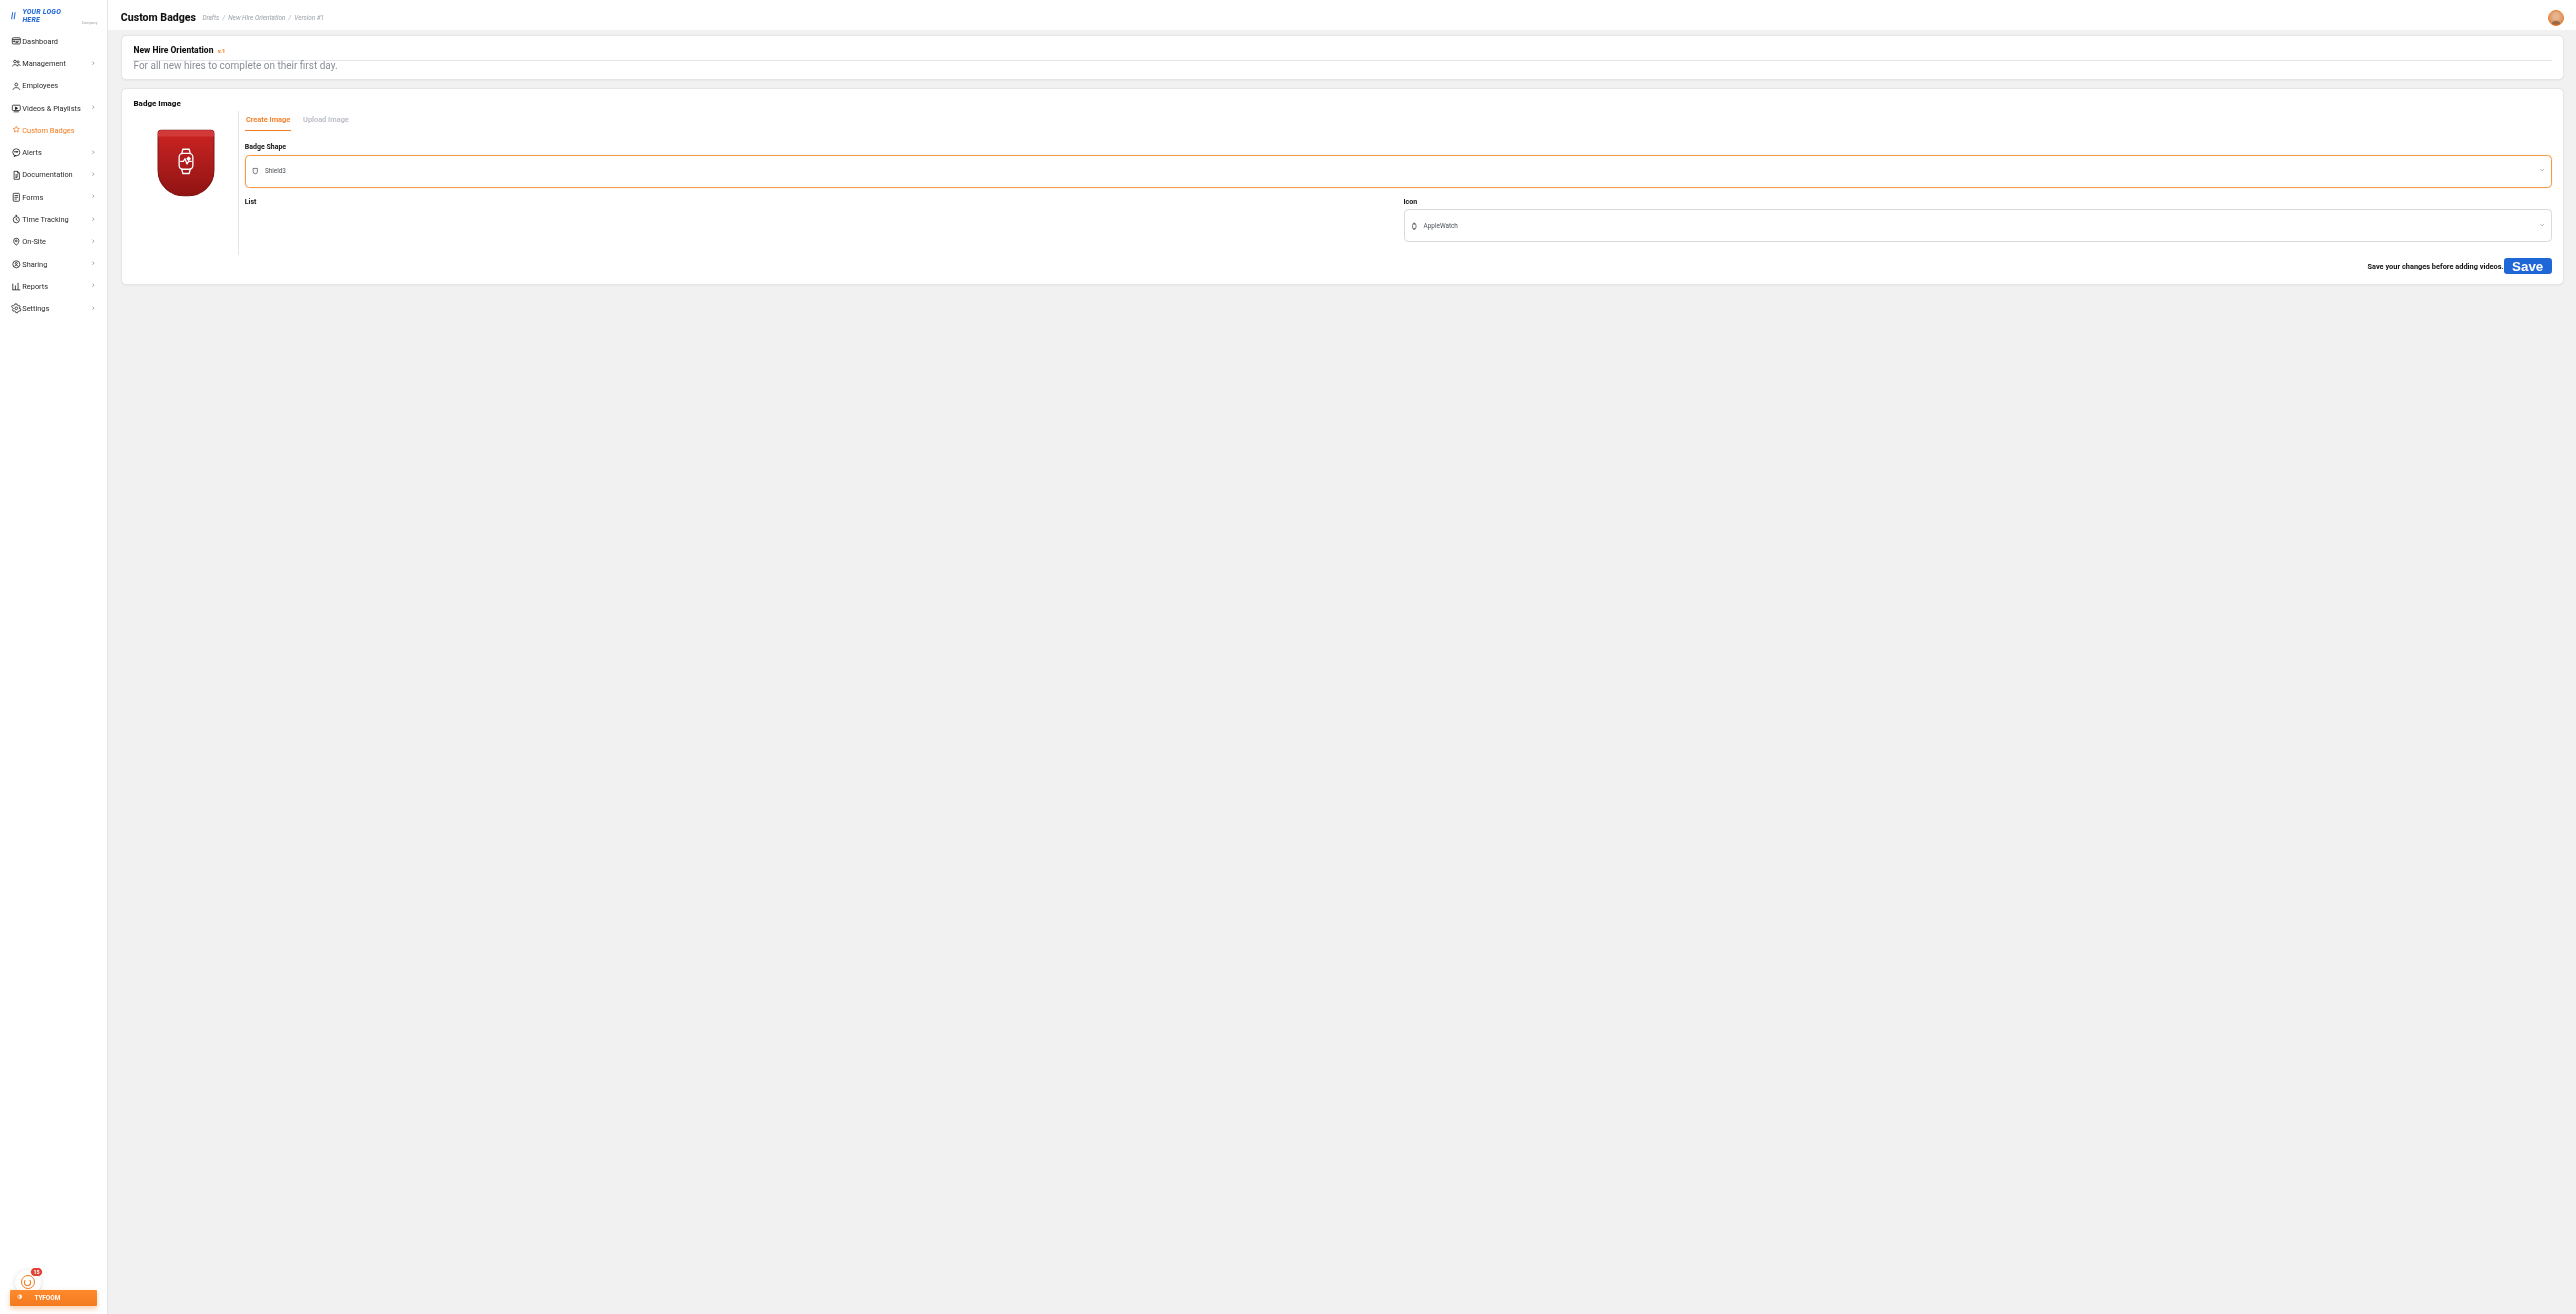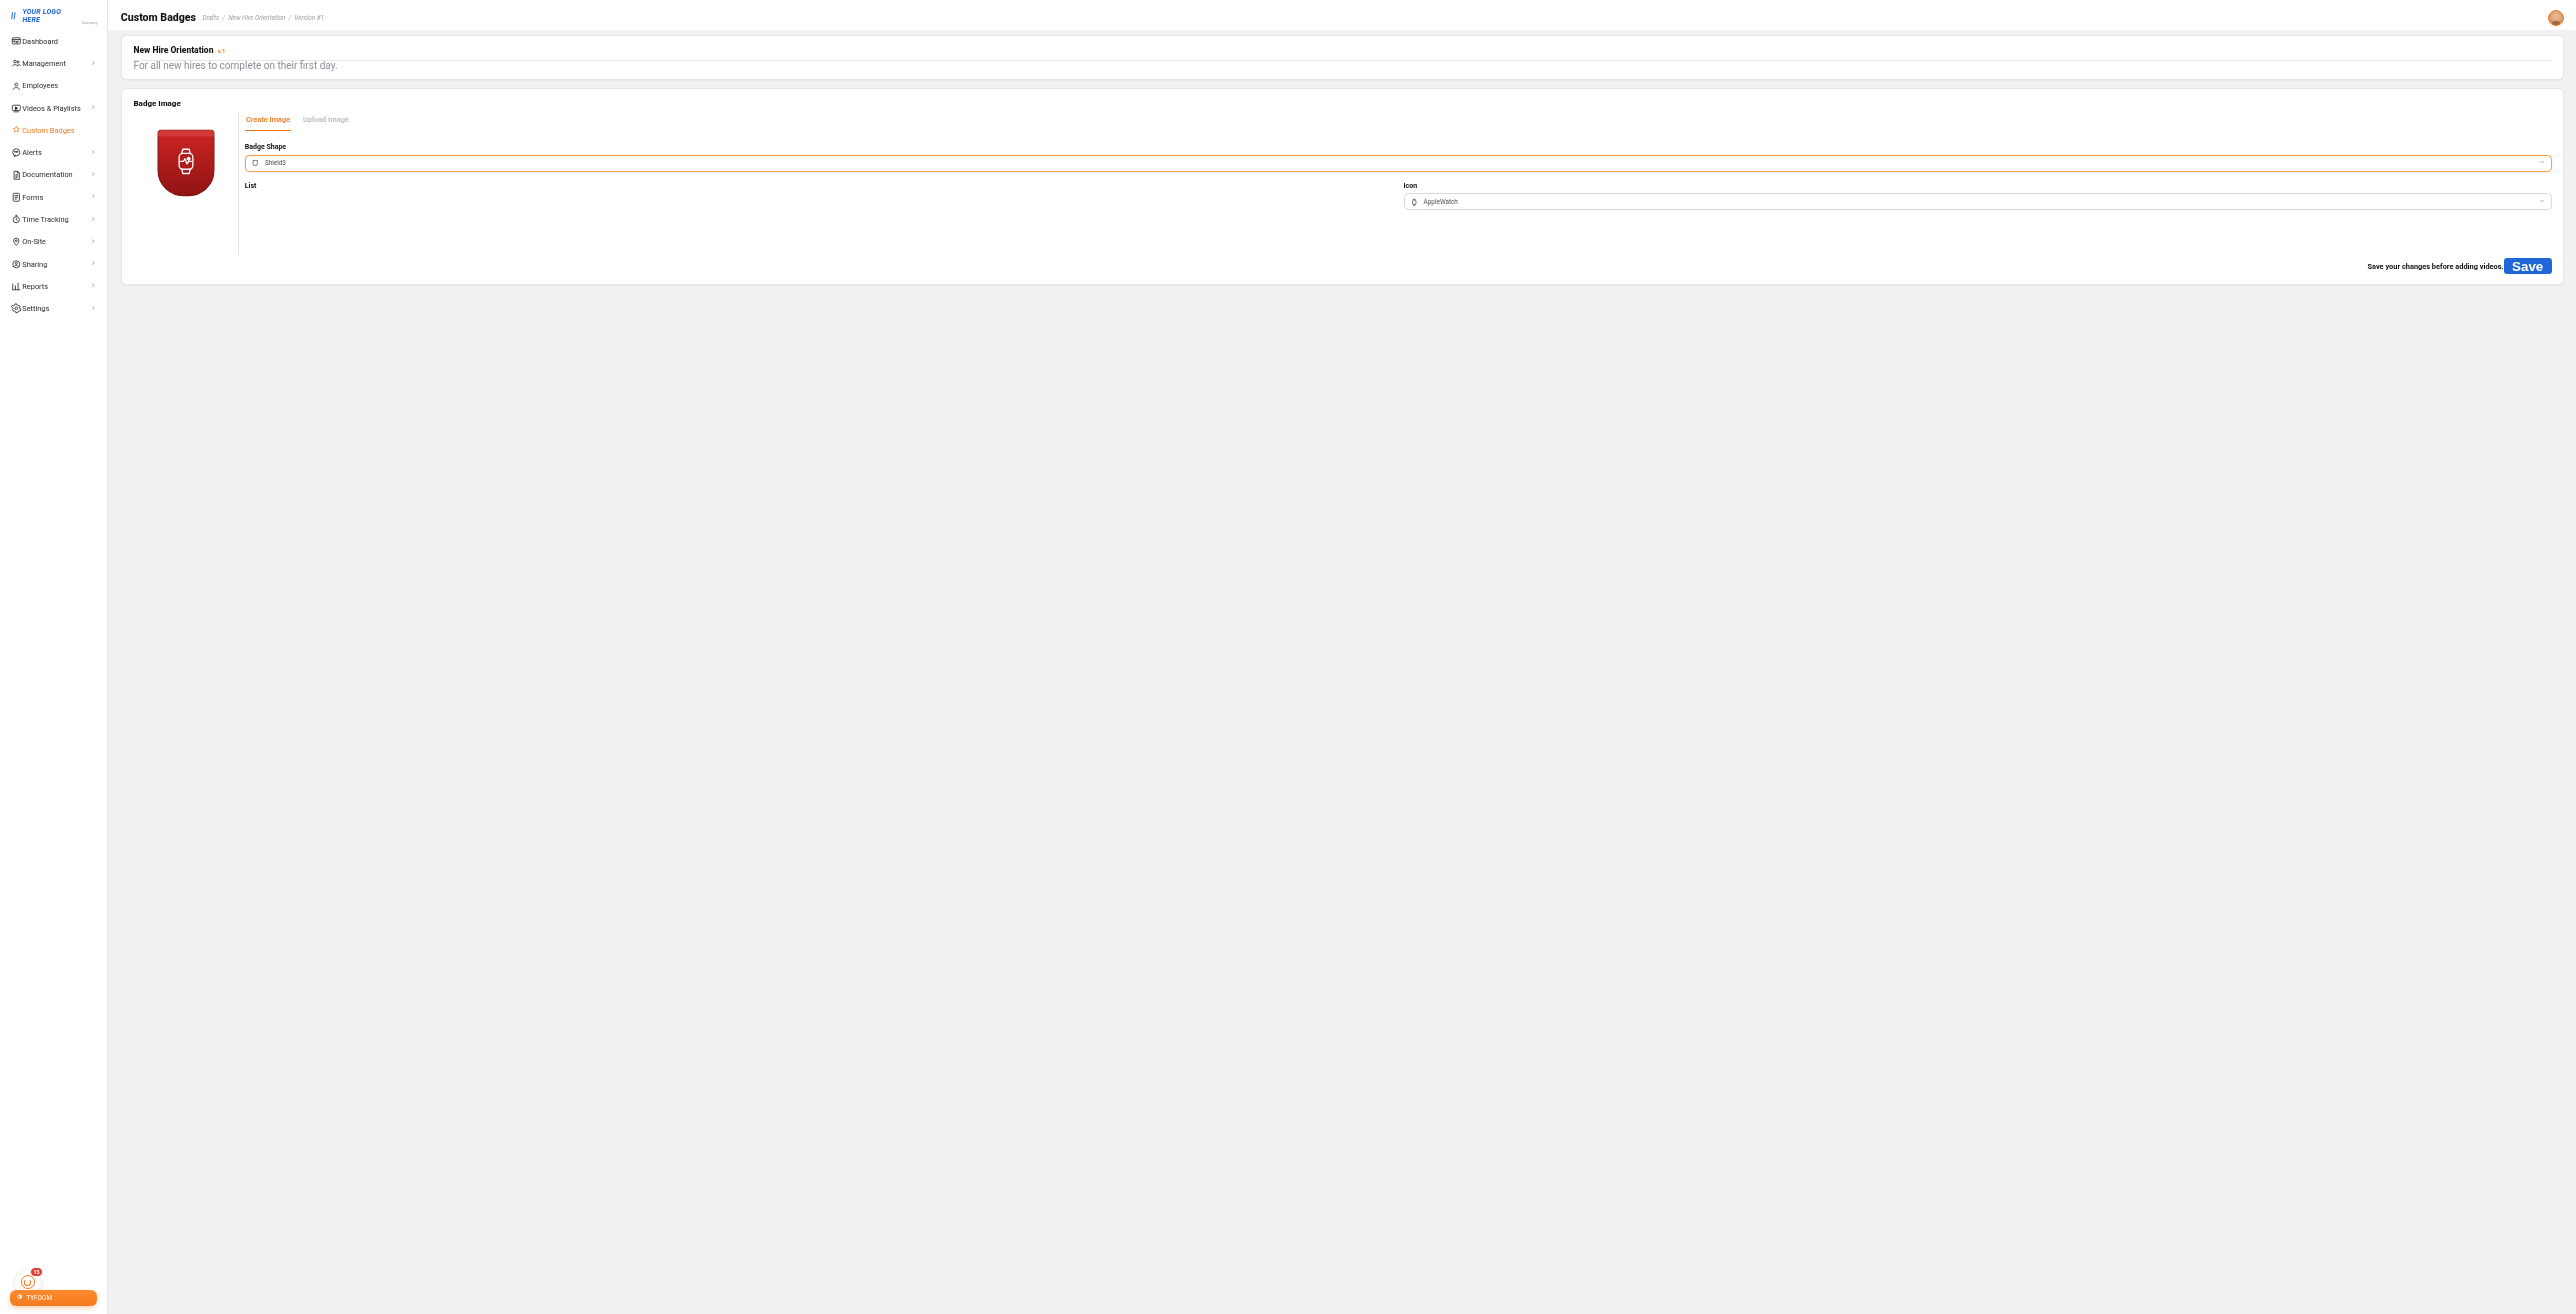--- a/index.html
+++ b/index.html
@@ -40,22 +40,22 @@
   .logo .mark{width:8.5px;height:9.6px;display:inline-flex;align-items:center;justify-content:center}
   .logo .text{color:#2a6dd9;font-weight:800;letter-spacing:0.2px;font-style:italic;font-size:7px}
   .logo .sub{font-size:3.7px;color:#9aa0a6;margin-left:2.1px;align-self:flex-end}
   .nav{padding:2.1px 3.2px 5.3px;flex:1;overflow:auto}
   .nav-item{display:flex;align-items:center;gap:0;padding:5.3px 7.4px;border-radius:4.3px;color:#2a2a2a;font-size:7.4px;cursor:pointer}
   .nav-item .icon{width:11.7px;height:11.7px;display:inline-flex;align-items:center;justify-content:center;color:#111}
   .nav-item .chev{margin-left:auto;color:#222;opacity:.8}
   .nav-item.active{color:var(--orange)}
   .nav-item.active .icon{color:var(--orange)}
   .chat-pill{
-    position:absolute;left:9.6px;right:9.6px;bottom:8.5px;height:16px;border-radius:6px;background:linear-gradient(#ff8a2c,#f47a1f);
-    color:#fff;display:flex;align-items:center;gap:3px;padding:0 6.4px;font-weight:400;font-size:6.4px;box-shadow:0 2.1px 5.3px rgba(244,122,31,.35)
+    position:absolute;left:9.6px;right:9.6px;bottom:8.5px;height:16px;border-radius:1px;background:linear-gradient(#ff8a2c,#f47a1f);
+    color:#fff;display:flex;align-items:center;gap:11px;padding:0 6.4px;font-weight:700;font-size:6.4px;box-shadow:0 2.1px 5.3px rgba(244,122,31,.35)
   }
   .chat-avatar{
     position:absolute;left:15px;bottom:19px;width:25.5px;height:25.5px;border-radius:50%;background:#fff;display:flex;align-items:center;justify-content:center;box-shadow:0 1.1px 5.3px rgba(0,0,0,.15)
   }
   .chat-avatar .badge{position:absolute;top:-2.1px;right:-2.1px;min-width:9.6px;height:9.6px;border-radius:4.8px;background:#e04136;color:#fff;font-size:5.3px;font-weight:700;display:flex;align-items:center;justify-content:center;padding:0 2.1px;border:1.1px solid #fff}
   .chat-avatar .swirl{width:14px;height:14px;border-radius:50%;border:1.6px solid #f47a1f;position:relative}
   .chat-avatar .swirl:after{content:"";position:absolute;inset:2.7px;border:1.6px solid #f47a1f;border-top-color:transparent;border-radius:50%}
   
   .main{flex:1;display:flex;flex-direction:column;min-width:0}
   .topbar{display:flex;align-items:center;gap:6.4px;padding:9.6px 11.7px 4.3px 12.8px;background:var(--header-bg)}
@@ -74,21 +74,21 @@
   .ver{color:var(--orange);font-size:5.8px;font-weight:700}
   .hr{height:0.5px;background:var(--border);margin:2.1px 11.7px 0}
   
   .section-title{font-weight:800;font-size:8px}
   .badge-grid{display:grid;grid-template-columns:106px 1fr;gap:5.3px;min-height:144px}
   .badge-preview{display:flex;align-items:flex-start;justify-content:center;padding-top:16px;border-right:0.5px solid var(--border)}
   .tabs{display:flex;gap:10.6px;border-bottom:1.1px solid transparent;margin-bottom:7.4px}
   .tab{padding:4.3px 1.1px 5.3px;color:#b7bcc3;font-weight:600;font-size:7.4px;border-bottom:1.1px solid transparent;cursor:pointer}
   .tab.active{color:var(--orange);border-bottom-color:var(--orange)}
   .field-label{font-size:7px;font-weight:700;margin:4.3px 0 3.2px}
-  .select{position:relative;border:0.5px solid var(--border-strong);border-radius:4.3px;height:17px;display:flex;align-items:center;padding:0 18px 0 5.3px;background:#fff;color:#4b4f55;font-size:6.4px}
+  .select{position:relative;border:0.5px solid var(--border-strong);border-radius:4.3px;height:33px;display:flex;align-items:center;padding:0 18px 0 5.3px;background:#fff;color:#4b4f55;font-size:6.4px}
   .select.active{border-color:var(--active-border);box-shadow:0 0 0 1.1px rgba(245,154,71,.08)}
   .select .chev{position:absolute;right:5.3px;top:50%;transform:translateY(-50%);color:#5a5f66}
   .select .swatch{width:6.4px;height:6.4px;border-radius:50%;margin-right:5.3px}
   .select .mini-icon{width:8.5px;height:8.5px;margin-right:5.3px;display:inline-flex;align-items:center;justify-content:center;color:#333}
   .row-1{display:grid;grid-template-columns:1fr;gap:7.4px}
   .row-2{display:grid;grid-template-columns:1fr 1fr;gap:10.6px;margin-top:6.4px}
   .badge-svg{width:58px;height:74px}
   .savebar{display:flex;align-items:center;justify-content:flex-end;gap:0;margin-top:3.2px}
   .savebar .note{font-size:7.4px;font-weight:700}
   .btn{height:16px;padding:0 7.4px;border-radius:3.2px;border:0.5px solid transparent;font-weight:700;cursor:pointer}

